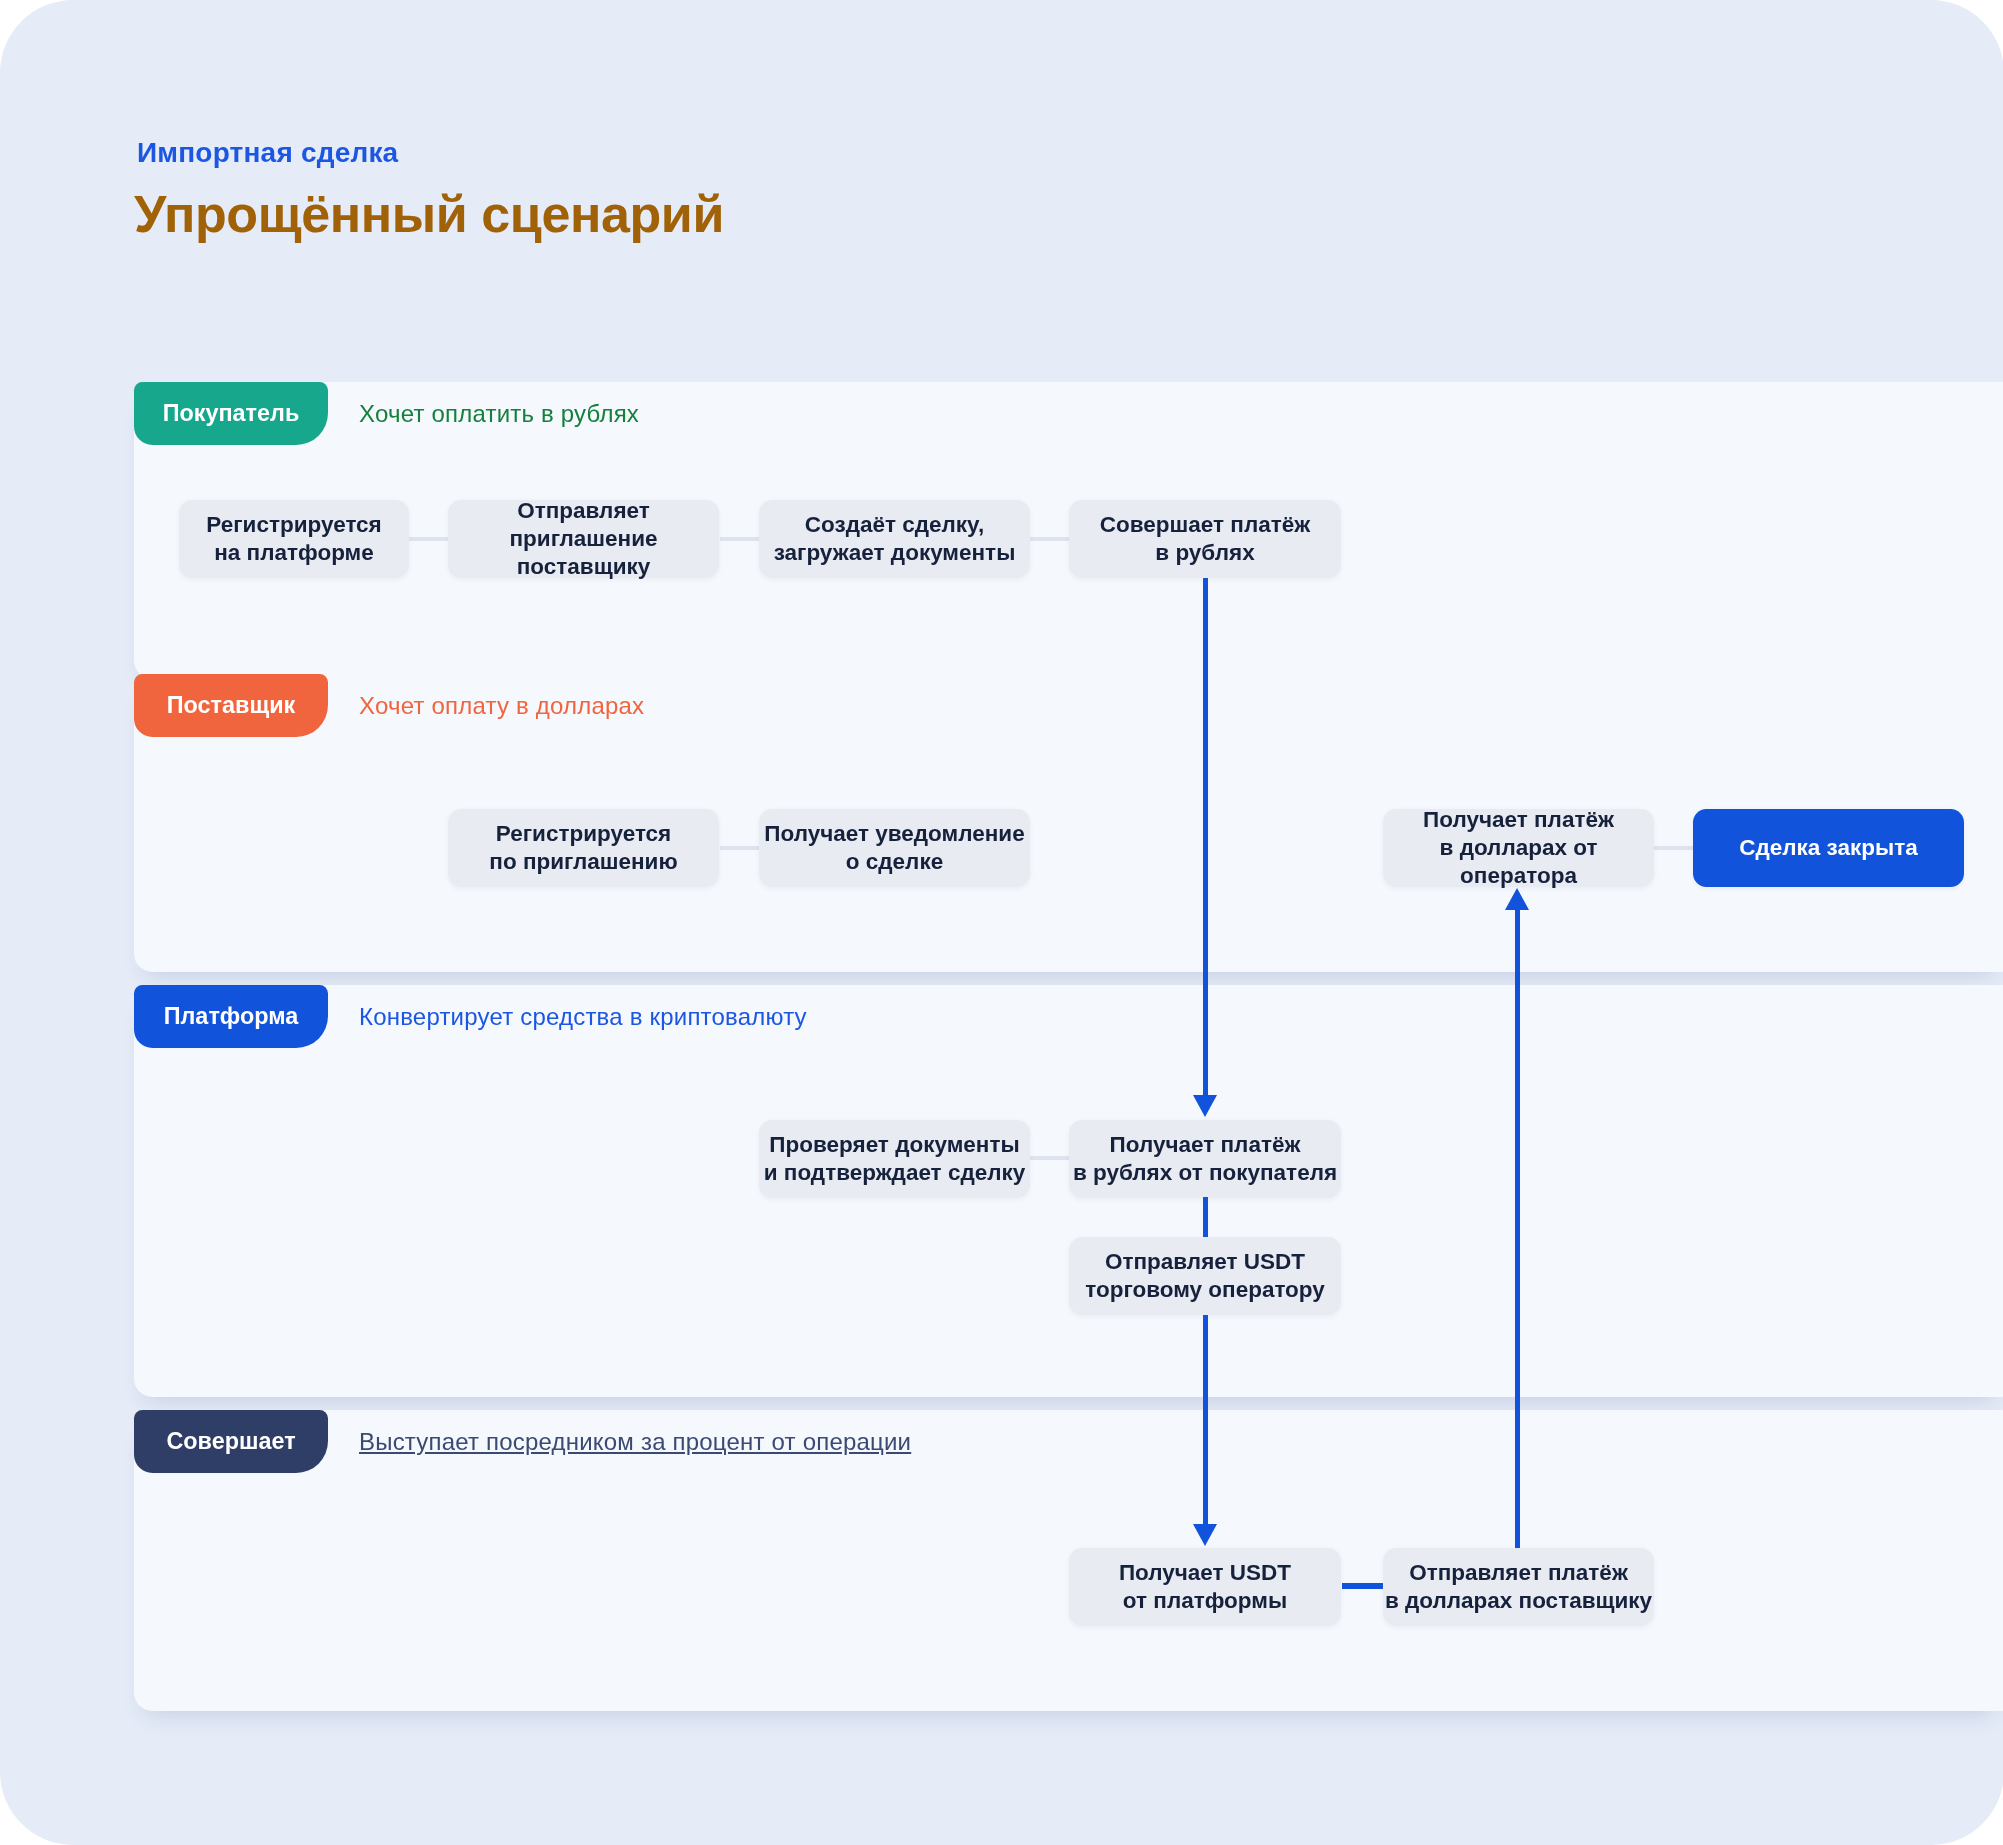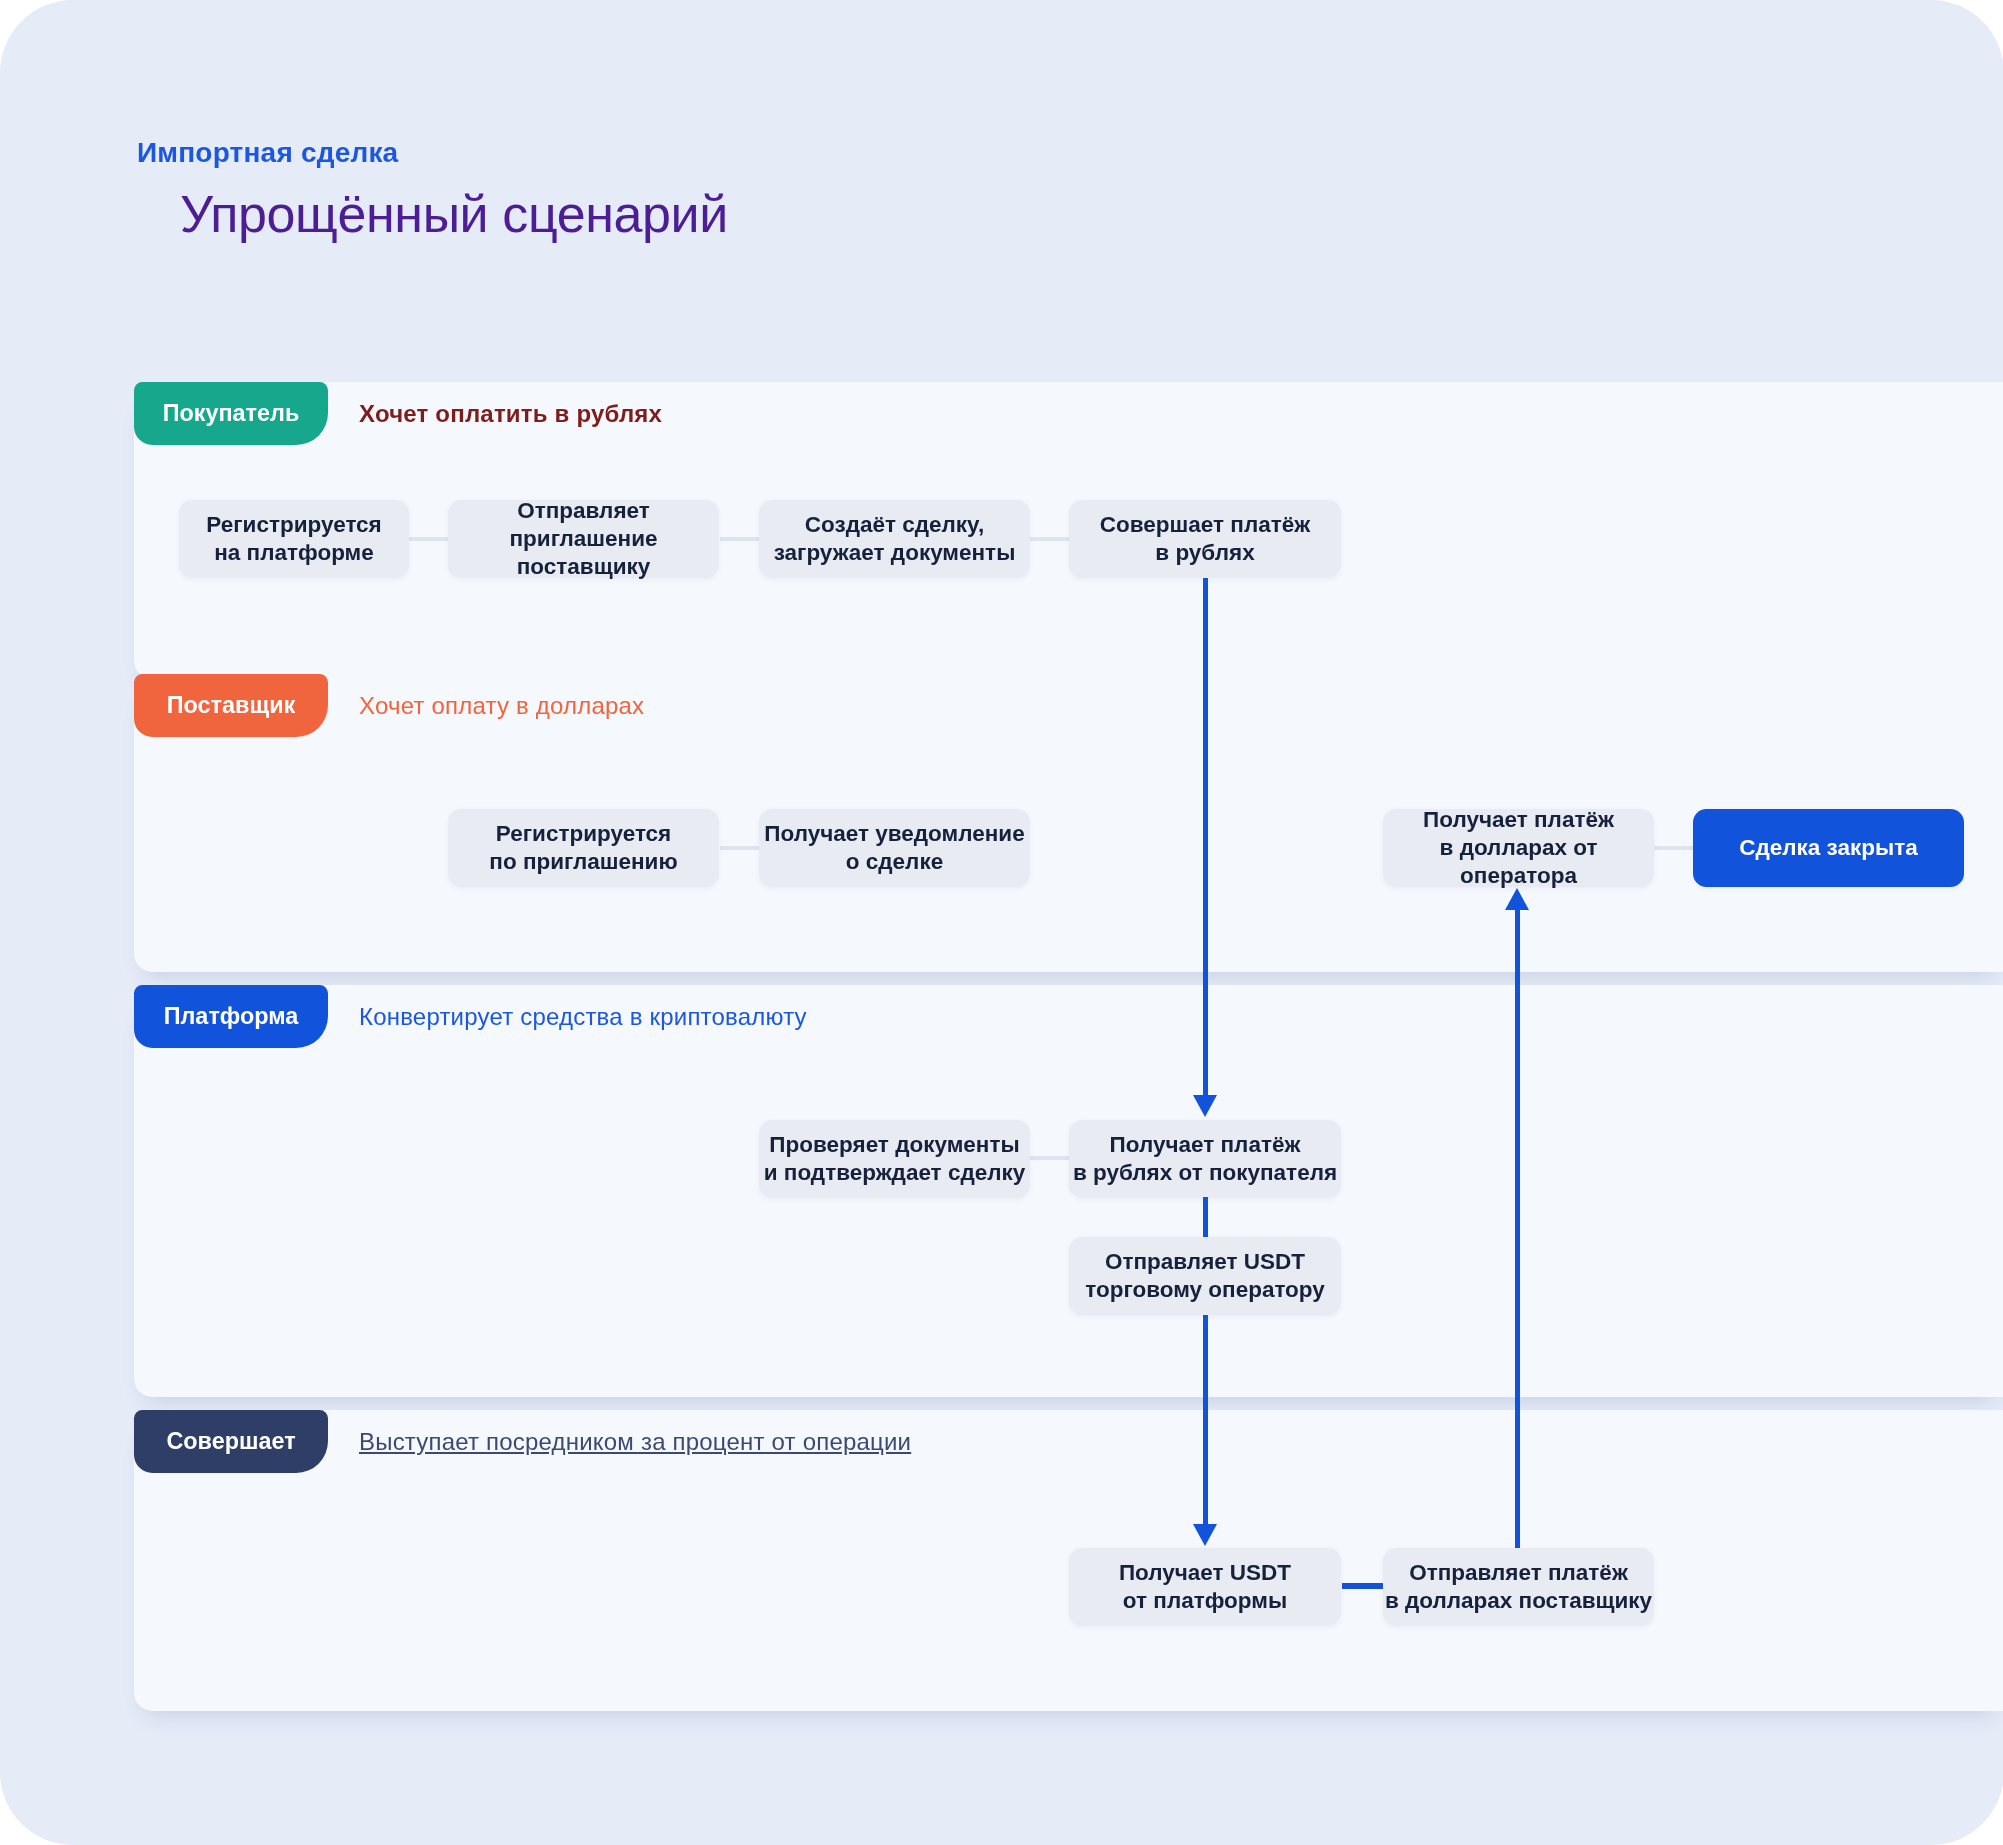--- a/index.html
+++ b/index.html
@@ -11,21 +11,21 @@
   .card{
     position:absolute;inset:0;border-radius:73px;background:#e5ebf7;
   }
   
   .eyebrow{
     position:absolute;left:137px;top:136px;font-size:28px;line-height:33px;
     color:#1b57e2;font-weight:700;letter-spacing:0.2px;
   }
   .title{
     position:absolute;left:134px;top:185px;font-size:52px;line-height:58px;
-    color:#4c1d95;font-weight:400;letter-spacing:-0.4px;margin-left:46px;
+    color:#a16207;font-weight:700;letter-spacing:-0.4px;
   }
   
   .lane{
     position:absolute;left:134px;right:0;background:#f5f8fd;
     border-radius:18.4px 0 0 18.4px;
     box-shadow:0 15px 22px -11.7px rgba(44,72,132,.16);
   }
   .lane-buyer   {top:382px;height:297px;}
   .lane-supplier{top:674px;height:298px;}
   .lane-platform{top:985px;height:412px;}
@@ -37,21 +37,21 @@
     border-radius:8.3px 8.3px 32px 18.4px;
   }
   .lane-buyer    .badge{background:#17a78c;}
   .lane-supplier .badge{background:#f0653e;}
   .lane-platform .badge{background:#1253dc;}
   .lane-operator .badge{background:#2e3e66;}
   .lane-desc{
     position:absolute;left:225px;top:0;height:63px;display:flex;align-items:center;
     font-size:24px;font-weight:400;letter-spacing:0.2px;white-space:nowrap;
   }
-  .lane-buyer    .lane-desc{color:#7f1d1d;font-weight:bold;}
+  .lane-buyer    .lane-desc{color:#15803d;}
   .lane-supplier .lane-desc{color:#f0653e;}
   .lane-platform .lane-desc{color:#1b57e2;}
   .lane-operator .lane-desc{color:#3b4a73;text-decoration:underline;}
   
   .node{
     position:absolute;height:78px;border-radius:13.4px;background:#e8ebf2;
     display:flex;align-items:center;justify-content:center;text-align:center;
     font-size:22.5px;line-height:28px;font-weight:600;color:#16213c;
     white-space:pre-line;box-shadow:0 1.7px 5px rgba(30,50,100,.05);
     z-index:3;

